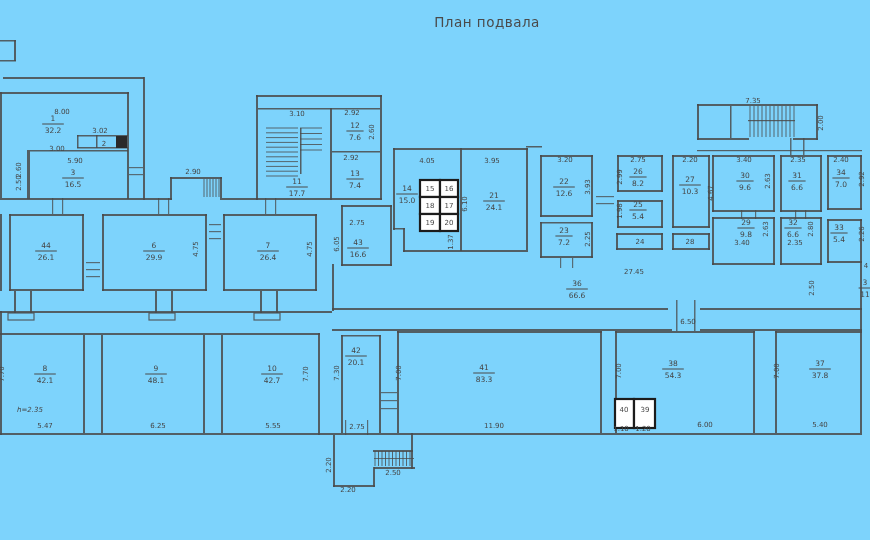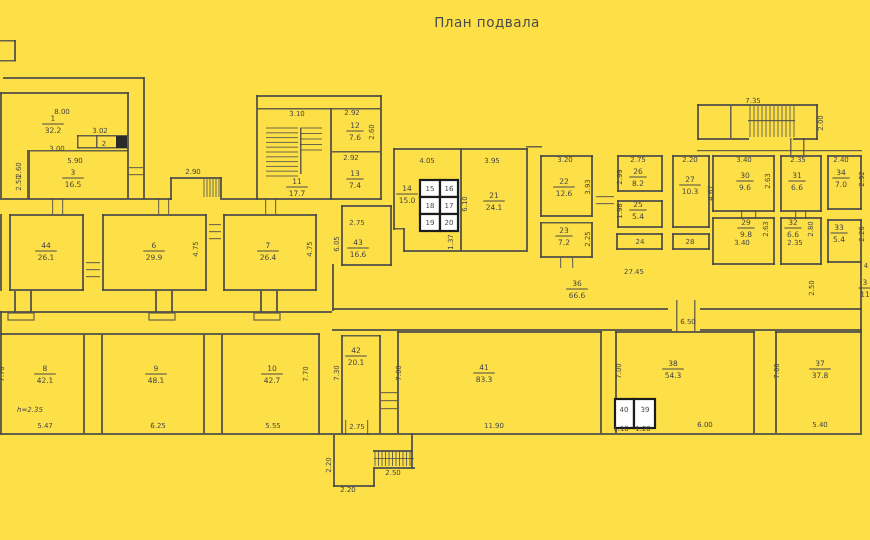--- a/index.html
+++ b/index.html
@@ -1,16 +1,16 @@
 <!DOCTYPE html>
 <html><head>
 <meta charset="utf-8">
 <style>
   html,body{margin:0;padding:0;background:#fff;}
-  #page{position:relative;width:870px;height:540px;background:#fde047;overflow:hidden;
+  #page{position:relative;width:870px;height:540px;background:#7dd3fc;overflow:hidden;
         font-family:"DejaVu Sans","Liberation Sans",sans-serif;color:#3b3b3b;}
   #plan-title{position:absolute;top:14px;left:487px;transform:translateX(-50%);
         font-size:13.5px;color:#4a4a4a;letter-spacing:.5px;white-space:nowrap;}
   svg{position:absolute;left:0;top:0;}
   svg text{fill:#454545;}
 </style>
 </head>
 <body>
 <div id="page">
 

